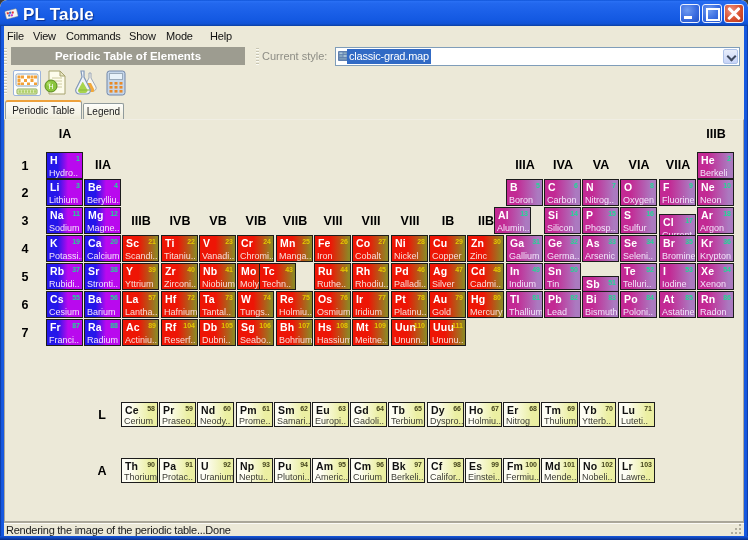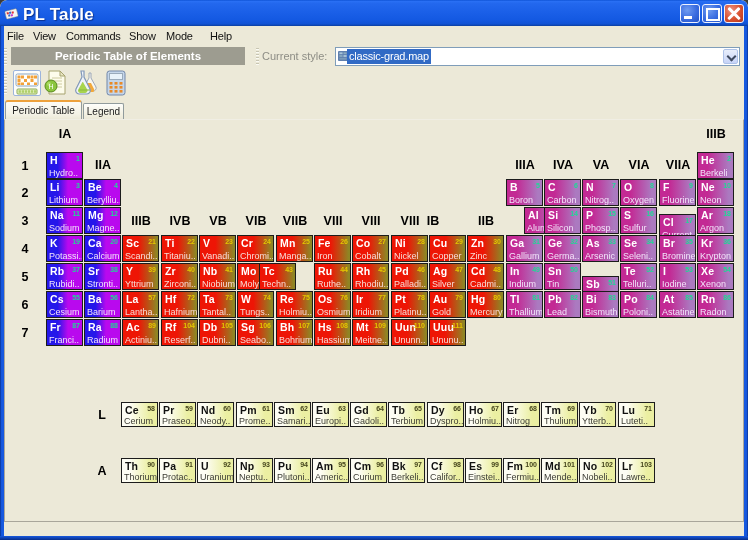--- a/index.html
+++ b/index.html
@@ -224,21 +224,21 @@
 <div class="cell s" style="left:46px;top:207px">
       <b class="sy">Na</b>
       <i class="nu">11</i>
       <u class="nn">Sodium</u>
     </div>
 <div class="cell s" style="left:84px;top:207px">
       <b class="sy">Mg</b>
       <i class="nu">12</i>
       <u class="nn">Magne..</u>
     </div>
-<div class="cell p" style="left:524px;top:207px">
+<div class="cell p" style="left:494px;top:207px">
       <b class="sy">Al</b>
       <i class="nu">13</i>
       <u class="nn">Alumin..</u>
     </div>
 <div class="cell p" style="left:544px;top:207px">
       <b class="sy">Si</b>
       <i class="nu">14</i>
       <u class="nn">Silicon</u>
     </div>
 <div class="cell p" style="left:582px;top:207px">
@@ -735,27 +735,40 @@
 <div class="gl" style="left:609px;top:156px">VIA</div>
 <div class="gl" style="left:648px;top:156px">VIIA</div>
 <div class="gl" style="left:111px;top:212px">IIIB</div>
 <div class="gl" style="left:150px;top:212px">IVB</div>
 <div class="gl" style="left:188px;top:212px">VB</div>
 <div class="gl" style="left:226px;top:212px">VIB</div>
 <div class="gl" style="left:265px;top:212px">VIIB</div>
 <div class="gl" style="left:303px;top:212px">VIII</div>
 <div class="gl" style="left:341px;top:212px">VIII</div>
 <div class="gl" style="left:380px;top:212px">VIII</div>
-<div class="gl" style="left:403px;top:212px">IB</div>
+<div class="gl" style="left:418px;top:212px">IB</div>
 <div class="gl" style="left:456px;top:212px">IIB</div>
 <div class="gl" style="left:-5px;top:157px">1</div>
 <div class="gl" style="left:-5px;top:184px">2</div>
 <div class="gl" style="left:-5px;top:212px">3</div>
 <div class="gl" style="left:-5px;top:240px">4</div>
 <div class="gl" style="left:-5px;top:268px">5</div>
 <div class="gl" style="left:-5px;top:296px">6</div>
 <div class="gl" style="left:-5px;top:324px">7</div>
 <div class="gl" style="left:72px;top:406px">L</div>
 <div class="gl" style="left:72px;top:462px">A</div>
+<div id="status">
+      <span>Rendering the image of the periodic table...Done</span>
+      <svg style="position:absolute;right:2px;bottom:1px" width="11" height="11">
+        <g fill="#b0ad9e">
+          <rect x="8" y="0" width="2" height="2"></rect>
+          <rect x="8" y="4" width="2" height="2"></rect>
+          <rect x="4" y="4" width="2" height="2"></rect>
+          <rect x="8" y="8" width="2" height="2"></rect>
+          <rect x="4" y="8" width="2" height="2"></rect>
+          <rect x="0" y="8" width="2" height="2"></rect>
+        </g>
+      </svg>
+    </div>
 <div id="frL"></div>
     <div id="frR"></div>
     <div id="frB"></div>
 </div>
 
 </body></html>

